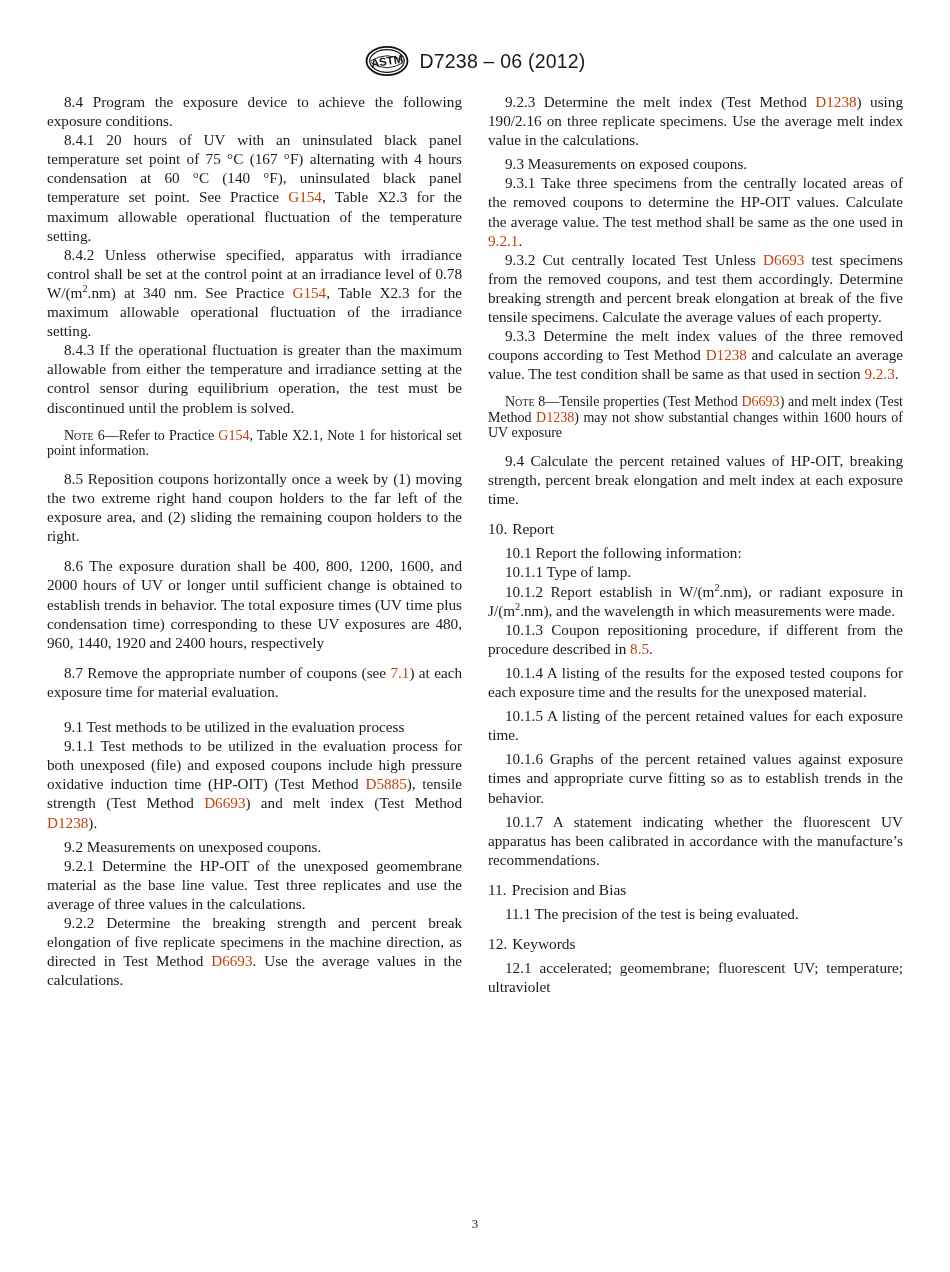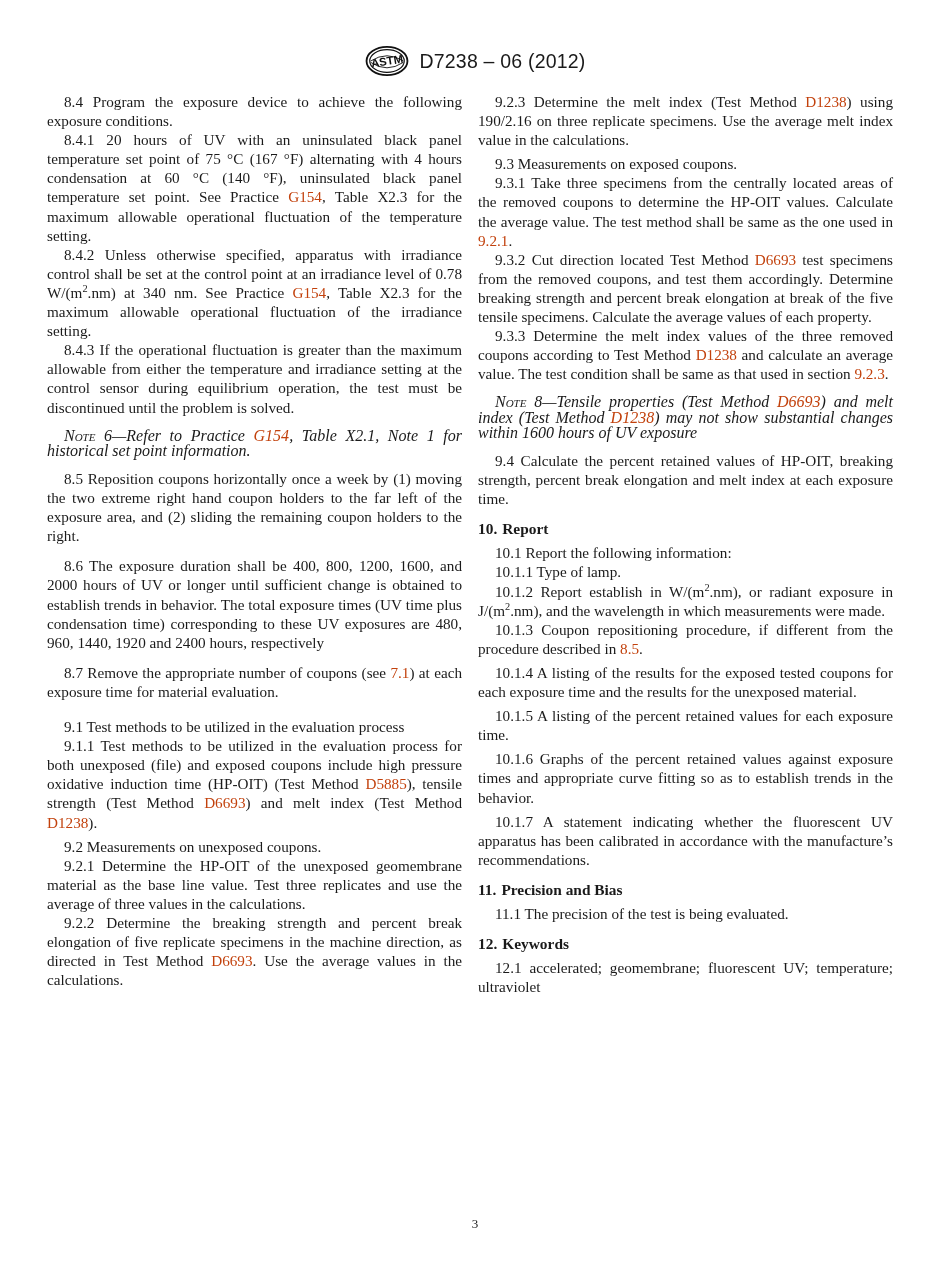--- a/index.html
+++ b/index.html
@@ -45,21 +45,21 @@
     font-family: "Liberation Sans", sans-serif;
   }
 
   
   .columns {
     position: absolute;
     top: 92px;
     left: 47px;
     width: 856px;
     display: flex;
-    gap: 16px;
+    gap: 26px;
   }
   .col {
     width: 415px;
   }
 
   p {
     margin: 0;
     font-size: 15.2px;
     line-height: 19.1px;
     text-align: justify;
@@ -73,43 +73,42 @@
     height: 11px;
   }
   .gap-sm {
     height: 5px;
   }
 
   h2.sec {
     margin: 0;
     font-size: 15.4px;
     line-height: 19.1px;
-    font-weight: bold;
+    font-weight: normal;
     text-align: left;
   }
   h2.sec .num {
     margin-right: 5px;
   }
 
   .ref {
     color: #c2410c;
   }
   sup {
     font-size: 0.68em;
     vertical-align: super;
     line-height: 0;
   }
 
   
   p.note {
-    font-size: 16px;
+    font-size: 14px;
     line-height: 15.2px;
     text-indent: 17px;
     text-align: justify;
-    font-style: italic;
   }
   .notelabel {
     font-variant: small-caps;
   }
 
   
   .footer {
     position: absolute;
     left: 0;
     top: 1216px;
@@ -184,21 +183,21 @@
     <div class="col">
 
       <p class="para"><span>9.2.3  Determine the melt index (Test Method </span><span class="ref">D1238</span><span>) using 190/2.16 on three replicate specimens. Use the average melt index value in the calculations.</span></p>
 
       <div class="gap-sm"></div>
 
       <p class="para"><span>9.3  Measurements on exposed coupons.</span></p>
 
       <p class="para"><span>9.3.1  Take three specimens from the centrally located areas of the removed coupons to determine the HP-OIT values. Calculate the average value. The test method shall be same as the one used in </span><span class="ref">9.2.1</span><span>.</span></p>
 
-      <p class="para"><span>9.3.2  Cut direction located Test Method </span><span class="ref">D6693</span><span> test specimens from the removed coupons, and test them accordingly. Determine breaking strength and percent break elongation at break of the five tensile specimens. Calculate the average values of each property.</span></p>
+      <p class="para"><span>9.3.2  Cut centrally located Test Unless </span><span class="ref">D6693</span><span> test specimens from the removed coupons, and test them accordingly. Determine breaking strength and percent break elongation at break of the five tensile specimens. Calculate the average values of each property.</span></p>
 
       <p class="para"><span>9.3.3  Determine the melt index values of the three removed coupons according to Test Method </span><span class="ref">D1238</span><span> and calculate an average value. The test condition shall be same as that used in section </span><span class="ref">9.2.3</span><span>.</span></p>
 
       <div class="gap"></div>
 
       <p class="note"><span class="notelabel">Note</span><span> 8—Tensile properties (Test Method </span><span class="ref">D6693</span><span>) and melt index (Test Method </span><span class="ref">D1238</span><span>) may not show substantial changes within 1600 hours of UV exposure</span></p>
 
       <div class="gap"></div>
 
       <p class="para"><span>9.4  Calculate the percent retained values of HP-OIT, breaking strength, percent break elongation and melt index at each exposure time.</span></p>

